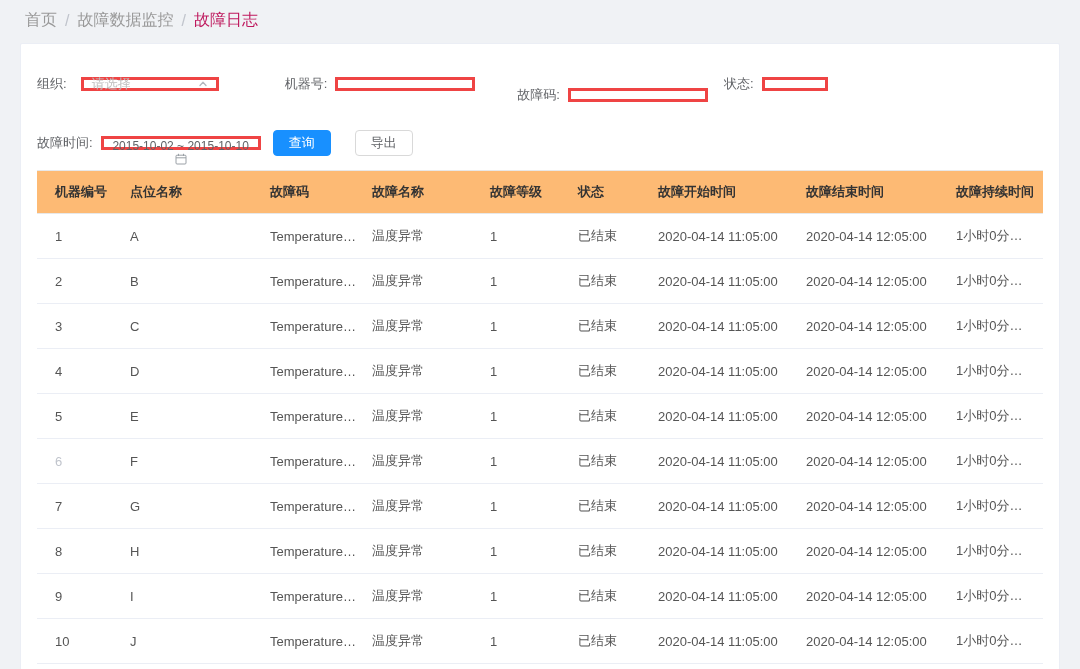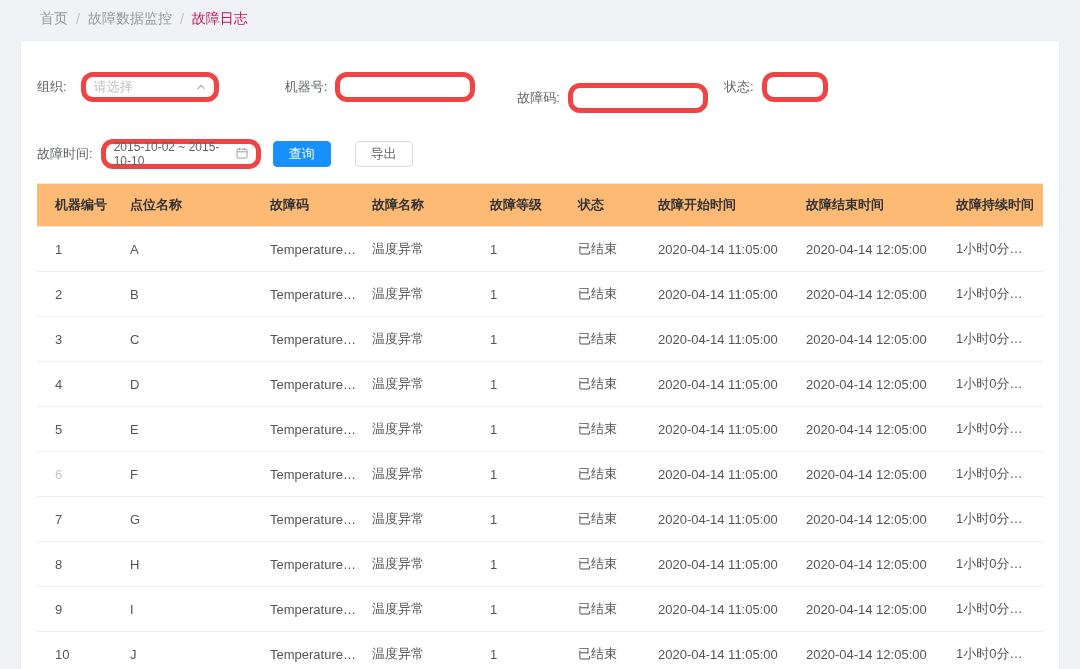--- a/index.html
+++ b/index.html
@@ -5,22 +5,22 @@
   * { box-sizing: border-box; margin: 0; padding: 0; }
   html, body { width: 1080px; height: 669px; }
   body {
     font-family: "Liberation Sans", "DejaVu Sans", sans-serif;
     background: #f0f2f5;
     color: #333;
     font-size: 13px;
   }
   
   .breadcrumb {
-    padding: 10px 40px 8px;
-    font-size: 14px;
+    padding: 10px 25px 8px;
+    font-size: 16px;
     color: #999;
     display: flex;
     align-items: center;
     gap: 8px;
   }
   .breadcrumb .bc-link { color: #999; cursor: pointer; }
   .breadcrumb .bc-current { color: #be185d; }
   .breadcrumb .bc-sep { color: #c0c4cc; }
   
   .card {
@@ -34,23 +34,23 @@
   
   .filter-row {
     display: flex;
     align-items: center;
     margin-bottom: 26px;
   }
   .filter-row.second { margin-bottom: 14px; }
   .filter-item { display: flex; align-items: center; }
   .filter-label { color: #606266; margin-right: 8px; white-space: nowrap; }
   .ipt {
-    height: 30px;
-    border: 5px solid #ef4444;
-    border-radius: 12px;
+    height: 14px;
+    border: 3px solid #ef4444;
+    border-radius: 0;
     background: #fff;
     font-size: 13px;
     color: #333;
     padding: 0 8px;
     outline: none;
     font-family: "Liberation Sans", "DejaVu Sans", sans-serif;
   }
   .select-box {
     width: 138px;
     display: flex;
@@ -67,20 +67,21 @@
   .ml-2 { margin-left: 42px; margin-top: 22px; }
   .ml-3 { margin-left: 16px; }
   .date-box {
     width: 160px;
     display: flex;
     align-items: center;
     justify-content: space-between;
     color: #606266;
     font-size: 12px;
     cursor: pointer;
+    flex-direction: column;
   }
   .btn {
     height: 26px;
     padding: 0 15px;
     border-radius: 4px;
     font-size: 13px;
     cursor: pointer;
     border: 1px solid #d9d9d9;
     background: #fff;
     color: #606266;

